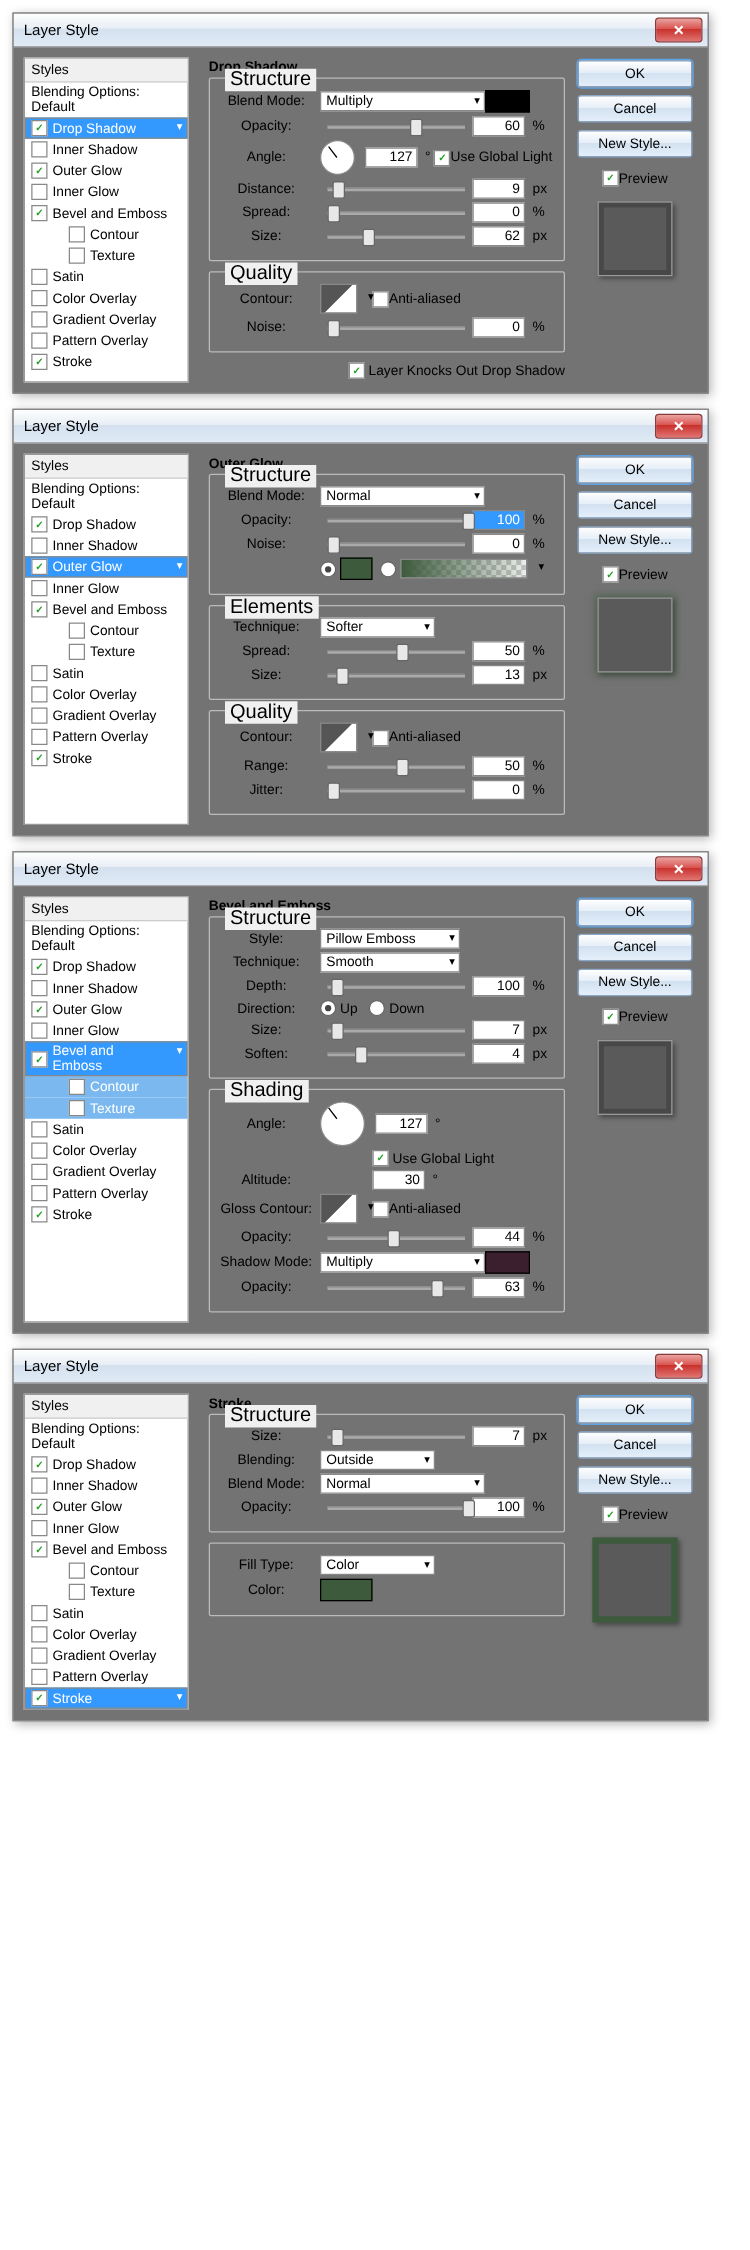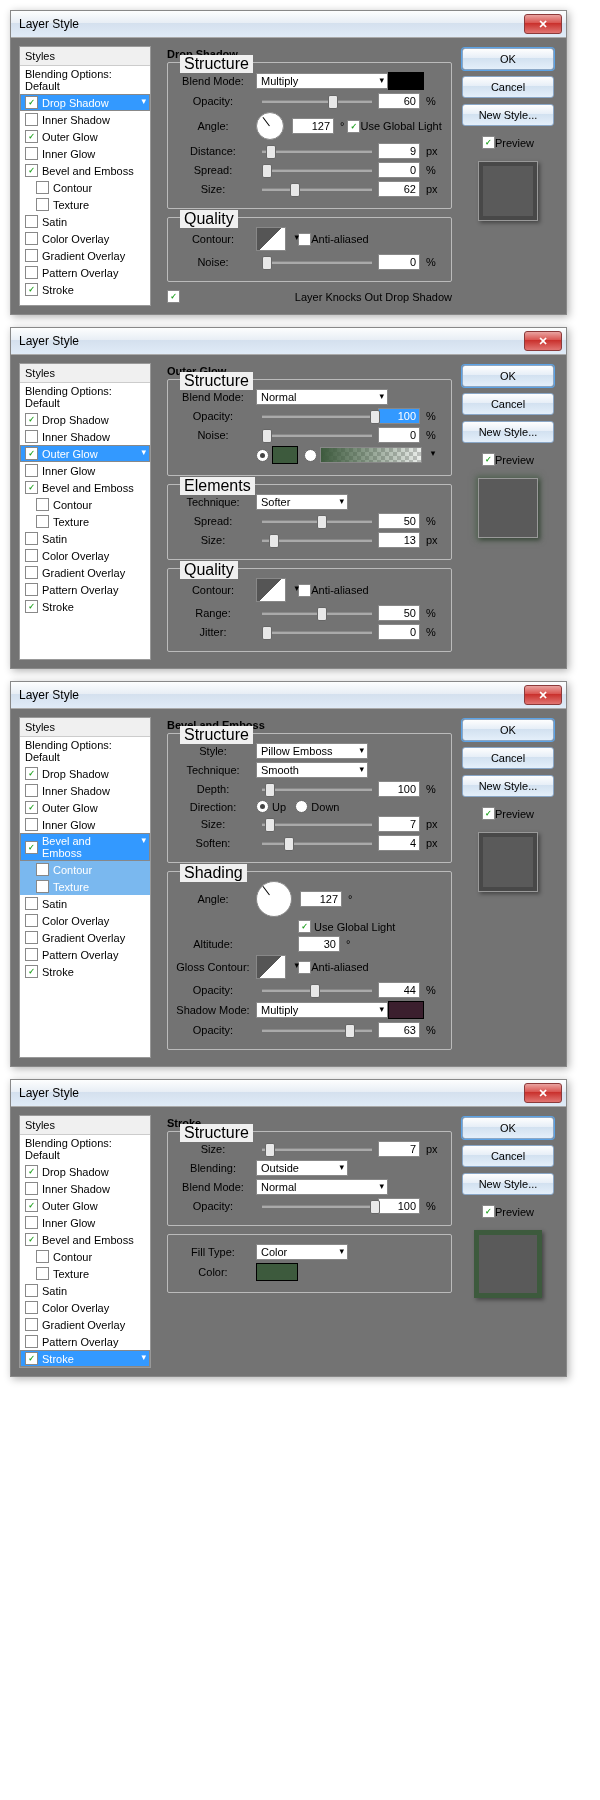--- a/index.html
+++ b/index.html
@@ -4,21 +4,21 @@
 <style>
 body{margin:0;padding:10px;background:#fff;font-family:"Segoe UI",Tahoma,sans-serif;font-size:11px;color:#000}
 .dlg{width:555px;margin-bottom:12px;border:1px solid #888;background:#737373;box-shadow:2px 2px 8px rgba(0,0,0,.3)}
 .tbar{height:26px;background:linear-gradient(#fdfefe,#e8eef5 45%,#d4e0ee 46%,#e0ebf7);border-bottom:1px solid #aaa;display:flex;align-items:center;padding:0 4px;position:relative}
 .tbar span{font-size:12px;margin-left:4px}
 .xbtn{position:absolute;right:4px;top:3px;width:36px;height:18px;background:linear-gradient(#e9a3a0,#d9534f 45%,#c9302c 46%,#e17572);border:1px solid #8b3a3a;border-radius:3px;display:flex;align-items:center;justify-content:center;color:#fff;font-weight:bold;font-size:11px}
 .body{display:flex;padding:8px}
 .styles{width:130px;border:1px solid #999;background:#fff;margin-right:10px}
 .shdr{background:#f0f0f0;border-bottom:1px solid #ccc;padding:3px 5px;font-size:11px}
 .sitem{padding:2px 5px;display:flex;align-items:center;gap:4px;font-size:11px}
-.sitem.ind{padding-left:16px}
+.sitem.ind{padding-left:35px}
 .sitem.sel{background:#3399ff;color:#fff}
 .sitem.sel2{background:#7ab8ef;color:#fff}
 .cb{width:11px;height:11px;border:1px solid #888;background:#fff;display:inline-flex;align-items:center;justify-content:center;font-size:8px;color:#21a121;font-weight:bold}
 .cb.ck::before{content:"✓"}
 .mid{flex:1;padding:0 6px}
 .sect{font-weight:bold;font-size:11px;margin:2px 0}
 .grp{border:1px solid #bbb;border-radius:2px;padding:6px 8px 8px;margin-bottom:8px;position:relative}
 .glbl{position:absolute;top:-8px;left:12px;background:#f0f0f0;padding:0 4px;font-size:16px}
 .row{display:flex;align-items:center;margin:3px 0;font-size:11px}
 .lbl{text-align:center;width:74px;margin-right:6px}
@@ -157,21 +157,21 @@
             <div class="row"><span class="lbl">Contour:</span><span class="cont"></span> &nbsp;&nbsp;&nbsp;&nbsp;<span class="cb"></span> <span>Anti-aliased</span></div>
             <div class="row">
               <span class="lbl">Noise:</span>
               <div class="sld">
                 <div class="thumb" style="left:0%"></div>
               </div>
               <span class="num">0</span>
               <span class="unit">%</span>
             </div>
           </div>
-          <div class="row" style="justify-content:space-between"><span class="cb ck"></span>&nbsp;<span>Layer Knocks Out Drop Shadow</span></div>
+          <div class="row" style="justify-content:flex-end"><span class="cb ck"></span>&nbsp;<span>Layer Knocks Out Drop Shadow</span></div>
         </div>
         <div class="rcol">
           <div class="btn foc">OK</div>
           <div class="btn">Cancel</div>
           <div class="btn">New Style...</div>
           <div class="prev">
             <span class="cb ck"></span>
             <span>Preview</span>
           </div>
           <div class="pbox "></div>

